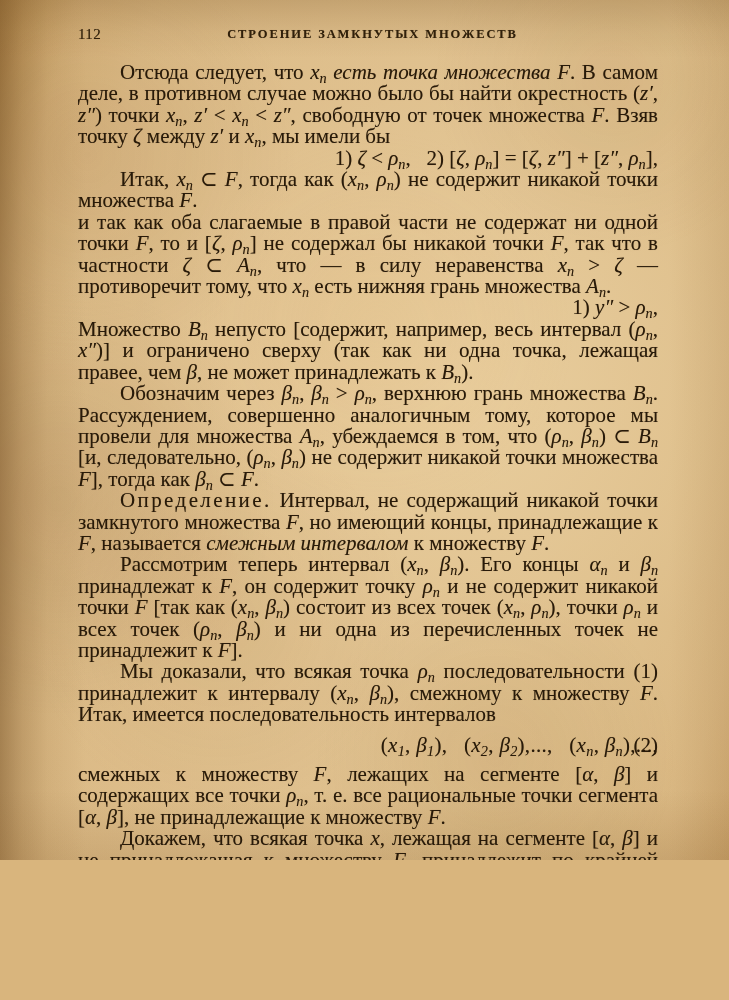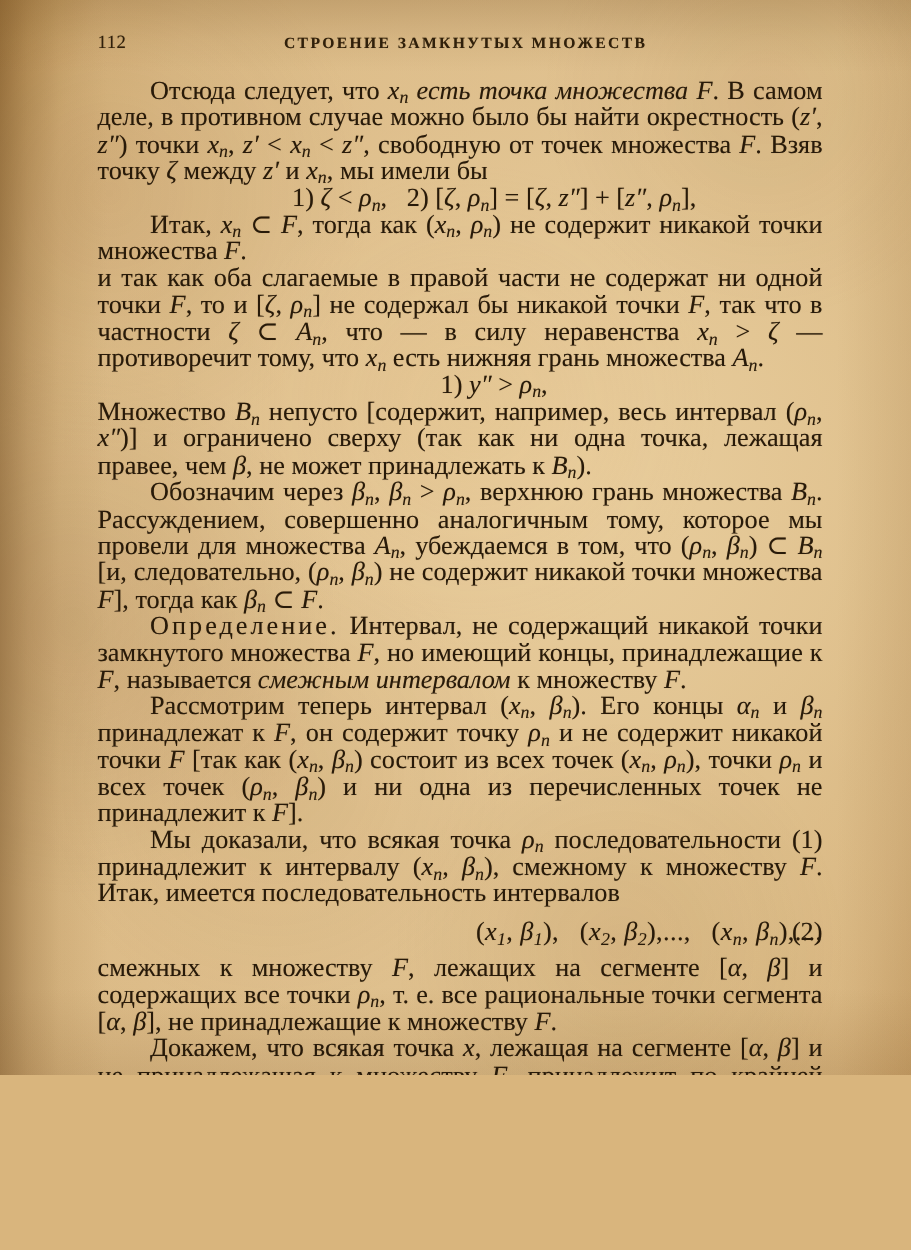--- a/index.html
+++ b/index.html
@@ -160,21 +160,21 @@
 
   p.para {
     margin: 0;
     text-indent: 2.0em;
     text-align: justify;
   }
   p.para.noindent { text-indent: 0; }
   p.item {
     margin: 0;
     text-indent: 2.6em;
-    text-align: center;
+    text-align: right;
   }
 
   .formula {
     margin: 0;
     position: relative;
     text-align: right;
     font-style: normal;
     padding: 9px 0 8px 0;
     letter-spacing: .3px;
   }

